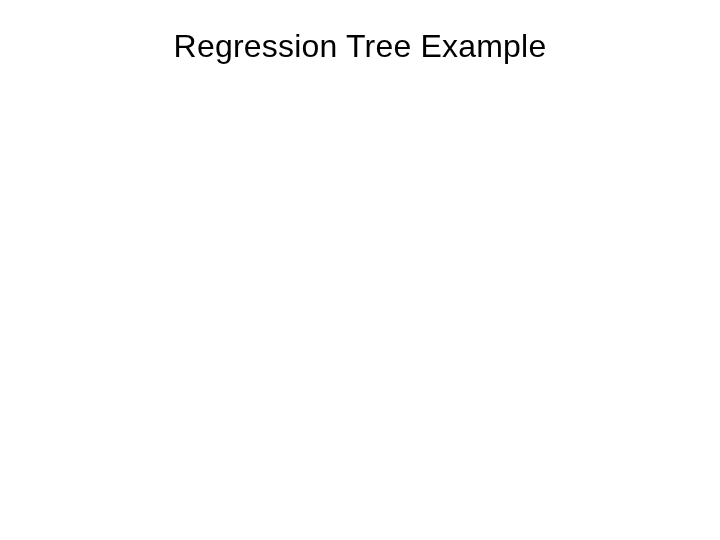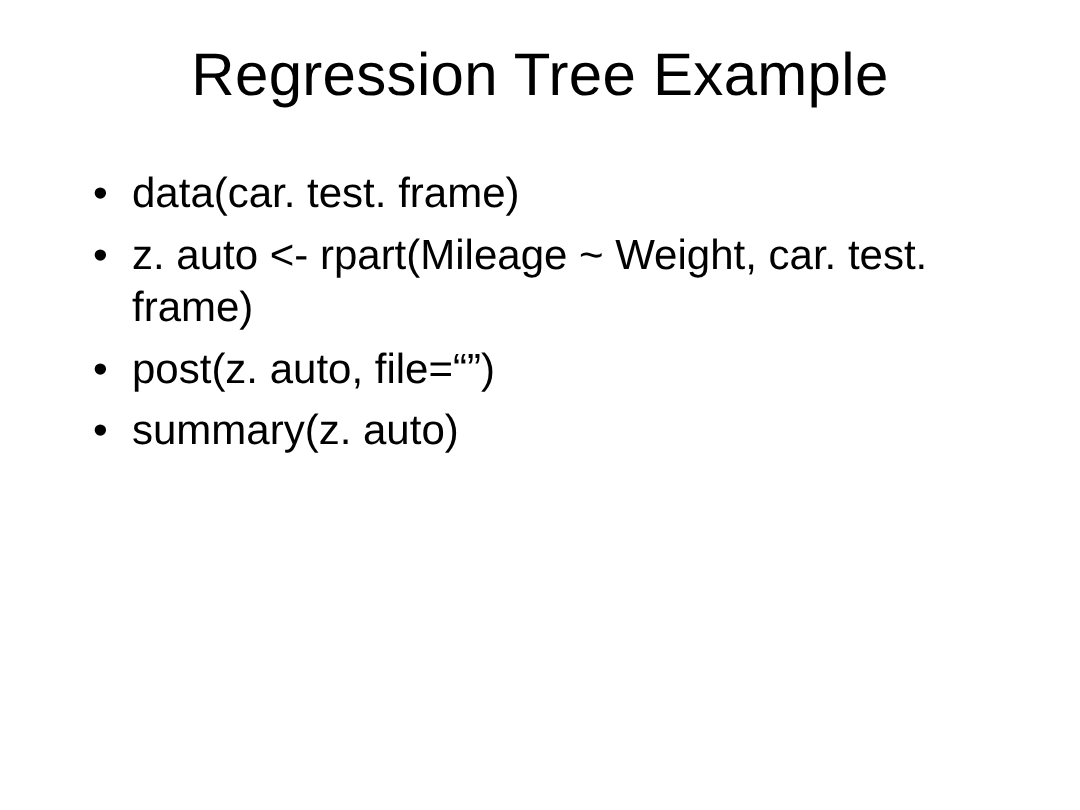--- a/index.html
+++ b/index.html
@@ -12,21 +12,21 @@
     color: #000000;
     overflow: hidden;
   }
   .slide {
     width: 720px;
     height: 540px;
     box-sizing: border-box;
     padding: 28px 50px 0 50px;
   }
   .title {
-    font-size: 40px;
+    font-size: 32px;
     text-align: center;
     margin: 0 0 38px 0;
     font-weight: normal;
     letter-spacing: 0.2px;
   }
   .bullets {
     list-style: none;
     padding: 0 0 0 10px;
     margin: 0;
     font-size: 28px;
@@ -44,19 +44,13 @@
     top: 0;
     font-size: 28px;
     line-height: 1.25;
   }
 </style>
 </head>
 <body>
 
 <div class="slide">
   <h1 class="title">Regression Tree Example</h1>
-  <ul class="bullets">
-    <li>data(car. test. frame)</li>
-    <li>z. auto &lt;- rpart(Mileage ~ Weight, car. test. frame)</li>
-    <li>post(z. auto, file=“”)</li>
-    <li>summary(z. auto)</li>
-  </ul>
 </div>
 
 </body></html>

